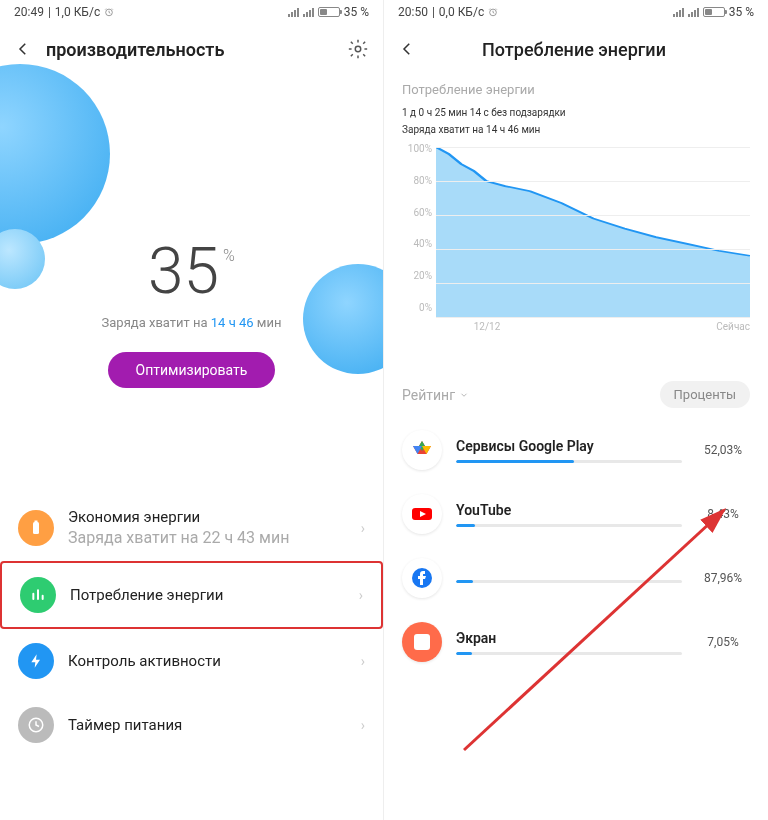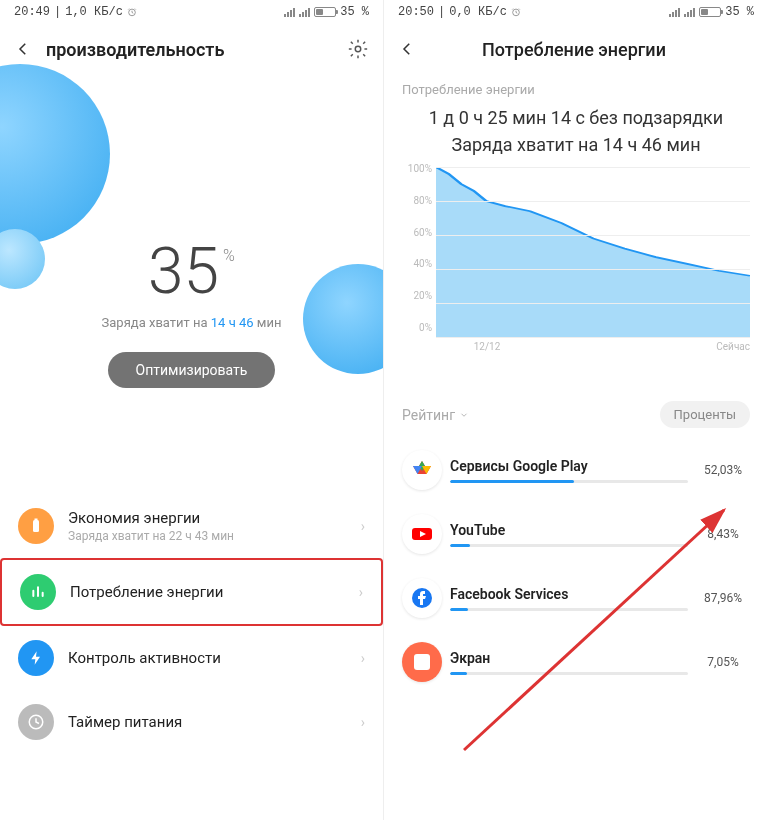--- a/index.html
+++ b/index.html
@@ -20,21 +20,20 @@
 }
 .phone-left { border-right: 1px solid #eee; }
 .status-bar {
   height: 24px;
   display: flex;
   align-items: center;
   justify-content: space-between;
   padding: 8px 14px;
   font-size: 12px;
   color: #444;
-  font-family: Liberation Mono, monospace;
 }
 .status-left { display: flex; align-items: center; gap: 4px; }
 .status-right { display: flex; align-items: center; gap: 4px; }
 .alarm-icon { width: 10px; height: 10px; }
 .sig { display: inline-flex; align-items: flex-end; gap: 1px; }
 .sig i { width: 2px; background: #888; display: inline-block; }
 .sig i:nth-child(1){height:3px}.sig i:nth-child(2){height:5px}.sig i:nth-child(3){height:7px}.sig i:nth-child(4){height:9px}
 .batt-icon {
   width: 22px; height: 10px; border: 1px solid #888; border-radius: 2px; position: relative; display: inline-block;
 }
@@ -61,54 +60,54 @@
 .b2 { width:60px; height:60px; left:-15px; top:155px; background: radial-gradient(circle at 40% 35%, #bce7ff, #69c3f5); }
 .b3 { width:110px; height:110px; right:-30px; top:190px; background: radial-gradient(circle at 40% 35%, #8fd5ff, #37a9f0); }
 .hero-center {
   position:absolute; left:0; right:0; top:160px; text-align:center;
 }
 .batt-big { font-size: 64px; font-weight: 300; color: #444; display:inline-flex; align-items:flex-start; }
 .batt-big .pct { font-size: 16px; color:#888; margin-top:12px; margin-left:4px; }
 .batt-sub { font-size: 13px; color:#888; margin-top:6px; }
 .batt-sub .hl { color:#2196f3; }
 .opt-btn {
-  display:inline-block; margin-top:22px; padding: 10px 28px; background:#737373; color:#fff; border-radius:24px; font-size:14px;
+  display:inline-block; margin-top:22px; padding: 10px 28px; background:#a21caf; color:#fff; border-radius:24px; font-size:14px;
 }
 .menu { margin-top: 40px; }
 .menu-item {
   display:flex; align-items:center; padding: 14px 18px; gap:14px; position:relative;
 }
 .menu-icon {
   width:36px; height:36px; border-radius:50%; display:flex; align-items:center; justify-content:center; flex-shrink:0;
 }
 .mi-orange { background:#ff9f43; }
 .mi-green  { background:#2ecc71; }
 .mi-blue   { background:#2196f3; }
 .mi-grey   { background:#bbb; }
 .menu-text { flex:1; }
 .menu-label { font-size:15px; color:#222; }
-.menu-sub   { font-size:12px; color:#aaa; margin-top:2px; }
+.menu-sub   { font-size:16px; color:#aaa; margin-top:2px; }
 .chev { color:#ccc; font-size:14px; }
 .highlight-box {
   border: 2px solid #d33; border-radius:4px;
 }
 
 .right-section-label { padding: 8px 18px 6px; font-size:13px; color:#aaa; }
-.right-info { padding: 4px 18px 2px; font-size:18px; color:#333;text-align:center; }
+.right-info { padding: 4px 18px 2px; font-size:10px; color:#333; }
 .chart-wrap { padding: 10px 18px 4px; position:relative; }
 .chart { position:relative; height:190px; }
 .y-ticks { position:absolute; left:0; top:0; bottom:20px; width:34px; display:flex; flex-direction:column; justify-content:space-between; font-size:10px; color:#bbb; text-align:right; padding-right:4px;}
 .y-ticks span { transform: translateY(-4px); }
 .plot { position:absolute; left:34px; right:0; top:0; bottom:20px; }
 .grid-line { position:absolute; left:0; right:0; height:1px; background:#eee; }
 .x-labels { position:absolute; left:34px; right:0; bottom:0; height:16px; display:flex; justify-content:space-between; font-size:10px; color:#bbb; }
 .sort-row { display:flex; justify-content:space-between; align-items:center; padding: 40px 18px 10px; }
 .sort-left { font-size:14px; color:#aaa; display:flex; align-items:center; gap:4px;}
 .sort-pill { font-size:13px; color:#888; background:#f1f1f1; padding:6px 14px; border-radius:16px; }
-.app-item { display:flex; align-items:center; padding: 12px 18px; gap:8px; }
+.app-item { display:flex; align-items:center; padding: 12px 18px; gap:14px; }
 .app-icon { width:40px; height:40px; border-radius:50%; display:flex; align-items:center; justify-content:center; flex-shrink:0; position:relative;}
 .app-text { flex:1; }
 .app-name { font-size:14px; font-weight:600; color:#222; }
 .app-bar  { height:3px; background:#e8e8e8; border-radius:2px; margin-top:6px; position:relative; overflow:hidden;}
 .app-bar-fill { position:absolute; left:0; top:0; bottom:0; background:#2196f3; border-radius:2px;}
 .app-pct { font-size:12px; color:#555; width:54px; text-align:center; }
 .arrow-overlay { position:absolute; pointer-events:none; }
 </style>
 </head>
 <body>
@@ -349,21 +348,20 @@
         <div class="app-pct">8,43%</div>
       </div>
       <div class="app-item">
         <div class="app-icon" style="background:#fff;box-shadow:0 1px 3px rgba(0,0,0,0.1)">
           <svg width="24" height="24" viewBox="0 0 24 24">
             <circle cx="12" cy="12" r="10" fill="#1877f2"></circle>
             <path d="M13 8h2V5h-2c-2 0-3 1-3 3v2H8v3h2v6h3v-6h2l1-3h-3V8.5c0-.5.2-.5.5-.5z" fill="#fff"></path>
           </svg>
         </div>
         <div class="app-text">
-          <div class="app-name">Facebook Services</div>
           <div class="app-bar">
             <div class="app-bar-fill" style="width:7.4%"></div>
           </div>
         </div>
         <div class="app-pct">87,96%</div>
       </div>
       <div class="app-item">
         <div class="app-icon" style="background:#ff6b4a;box-shadow:0 1px 3px rgba(0,0,0,0.1)">
           <svg width="24" height="24" viewBox="0 0 24 24">
             <rect x="4" y="4" width="16" height="16" rx="3" fill="#fff"></rect>

